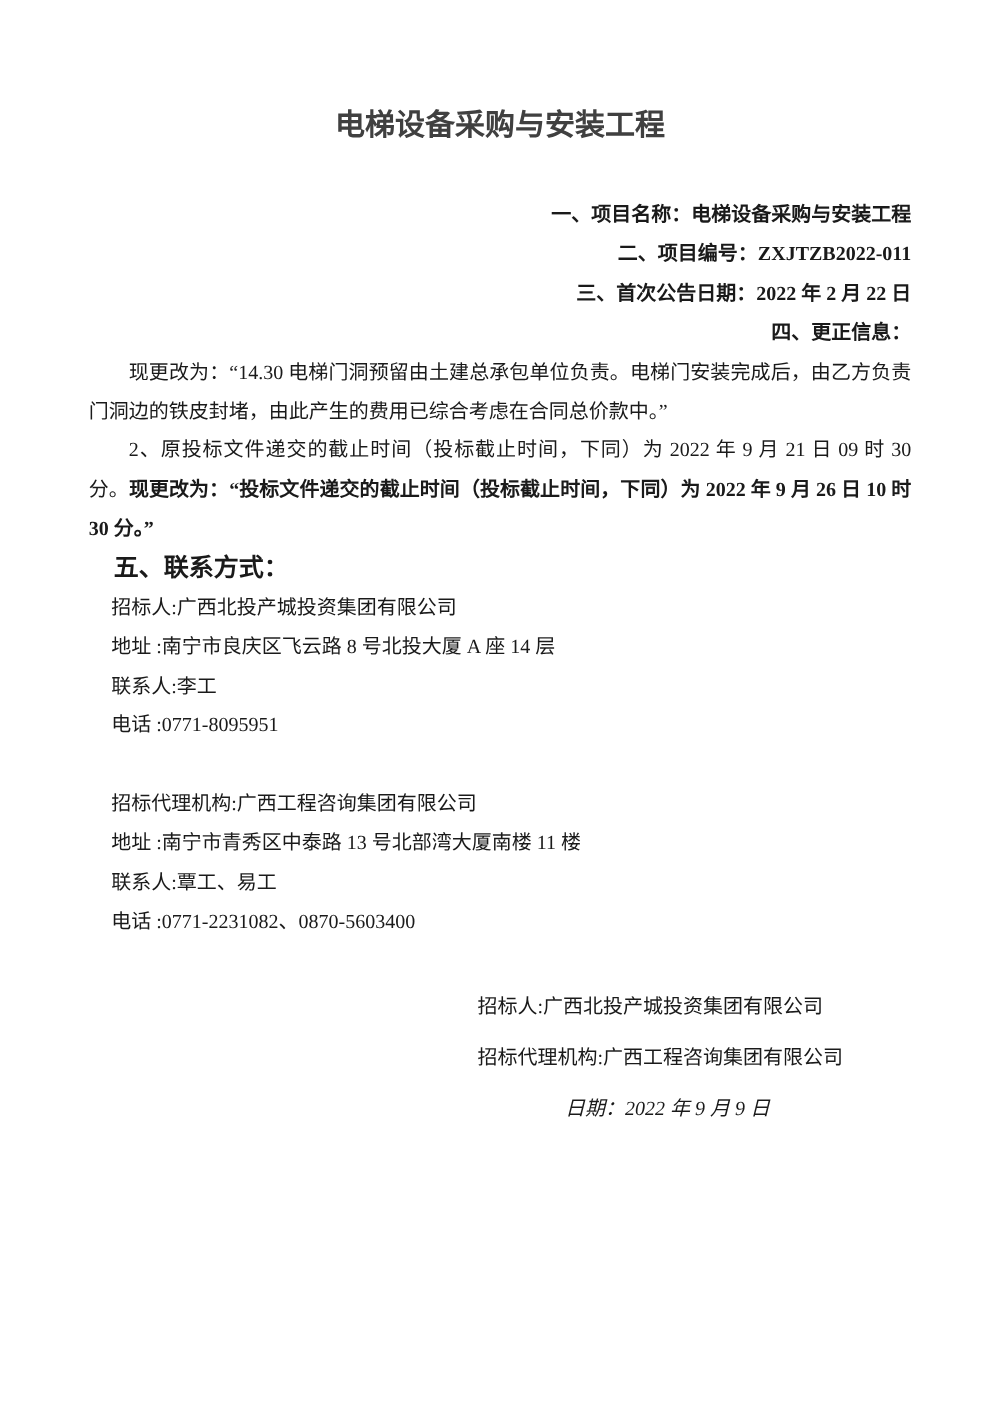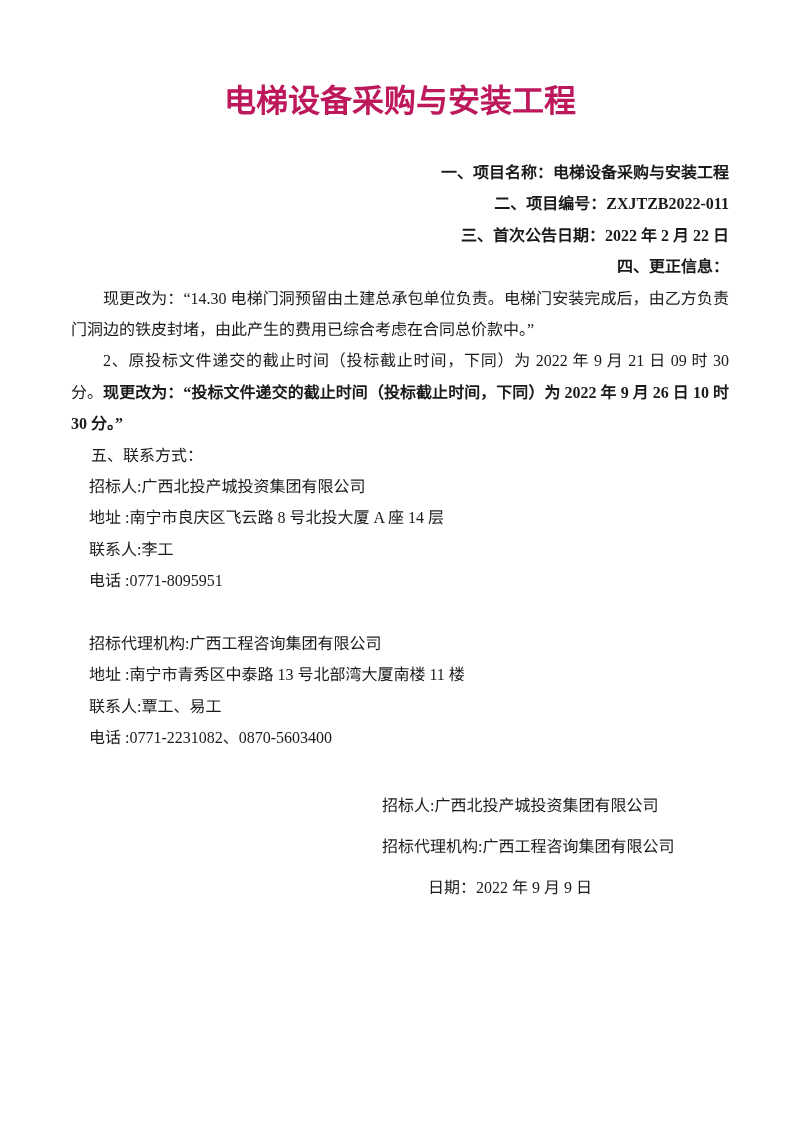--- a/index.html
+++ b/index.html
@@ -13,24 +13,24 @@
     height: 1131px;
     background: #ffffff;
     box-sizing: border-box;
     padding: 81px 71px 0 71px;
     font-family: "Liberation Serif", "DejaVu Serif", serif;
     color: #1a1a1a;
     overflow: hidden;
   }
   .doc-title {
     text-align: center;
-    font-size: 32px;
+    font-size: 24px;
     font-weight: bold;
     line-height: 40px;
-    color: #be185d;
+    color: #404040;
   }
   .meta-block {
     margin-top: 36px;
   }
   .meta-line {
     font-size: 16px;
     font-weight: bold;
     line-height: 31.4px;
     padding-left: 21px;
     white-space: nowrap;
@@ -44,22 +44,22 @@
     text-justify: inter-ideograph;
     text-indent: 32px;
   }
   .para .bold-run {
     font-weight: bold;
   }
   .para.bold-para {
     font-weight: normal;
   }
   .contact-heading {
-    font-size: 16px;
-    font-weight: normal;
+    font-size: 20px;
+    font-weight: bold;
     line-height: 31.4px;
     padding-left: 20px;
   }
   .contact-line {
     font-size: 16px;
     line-height: 31.4px;
     padding-left: 18px;
     white-space: nowrap;
   }
   .blank-line {
@@ -68,22 +68,23 @@
   .signature-block {
     margin-top: 31px;
     margin-left: 311px;
     font-size: 16px;
     line-height: 41px;
   }
   .signature-line {
     white-space: nowrap;
   }
   .signature-date {
-    margin-left: 46px;
+    margin-left: 70px;
     white-space: nowrap;
+    font-style: italic;
   }
 </style>
 </head>
 <body>
 
 <div class="page">
 
   <div class="doc-title">
     <div>电梯设备采购与安装工程</div>
   </div>

